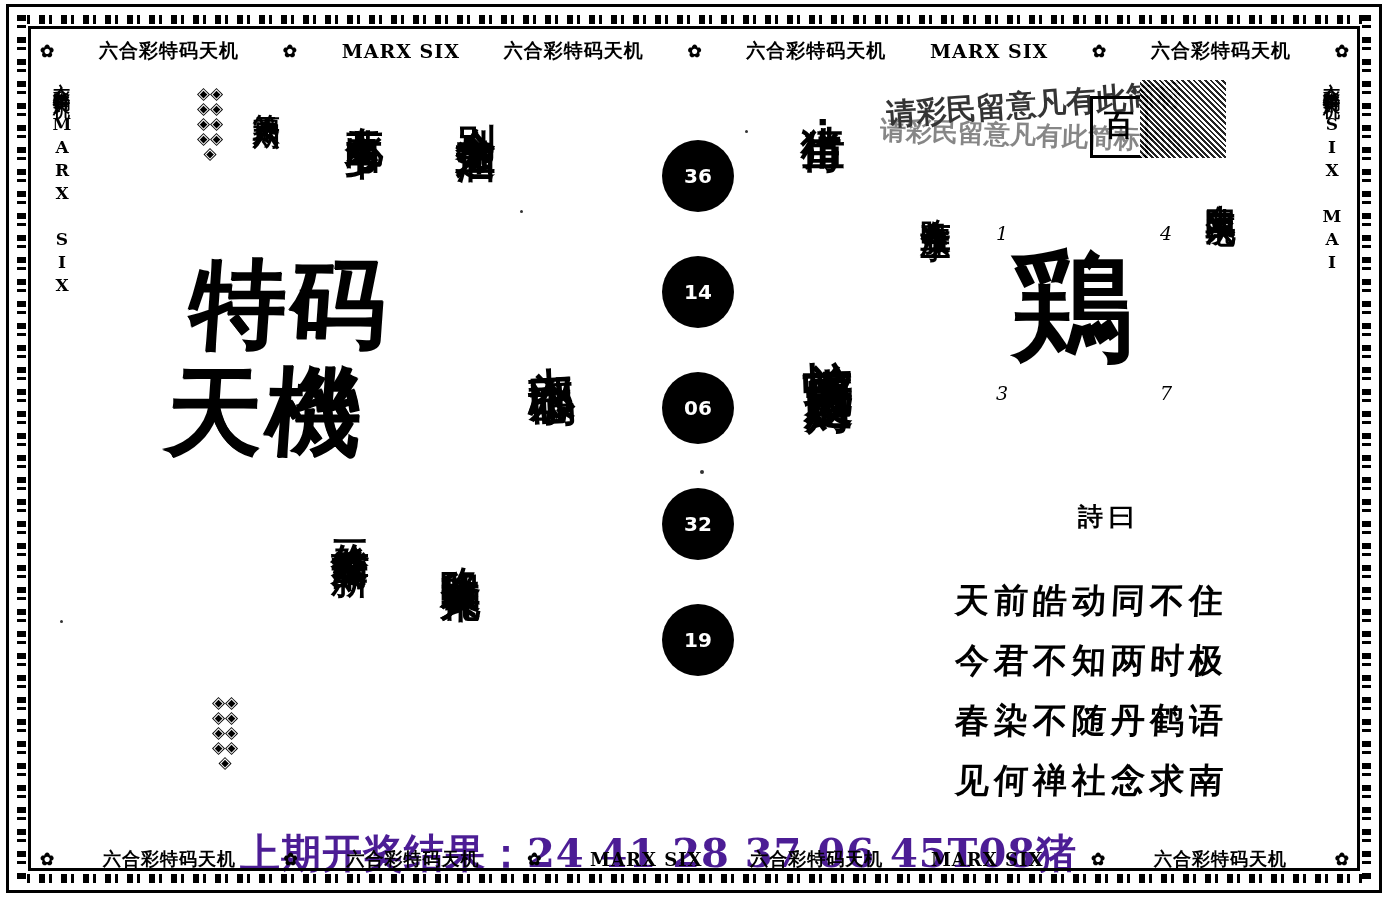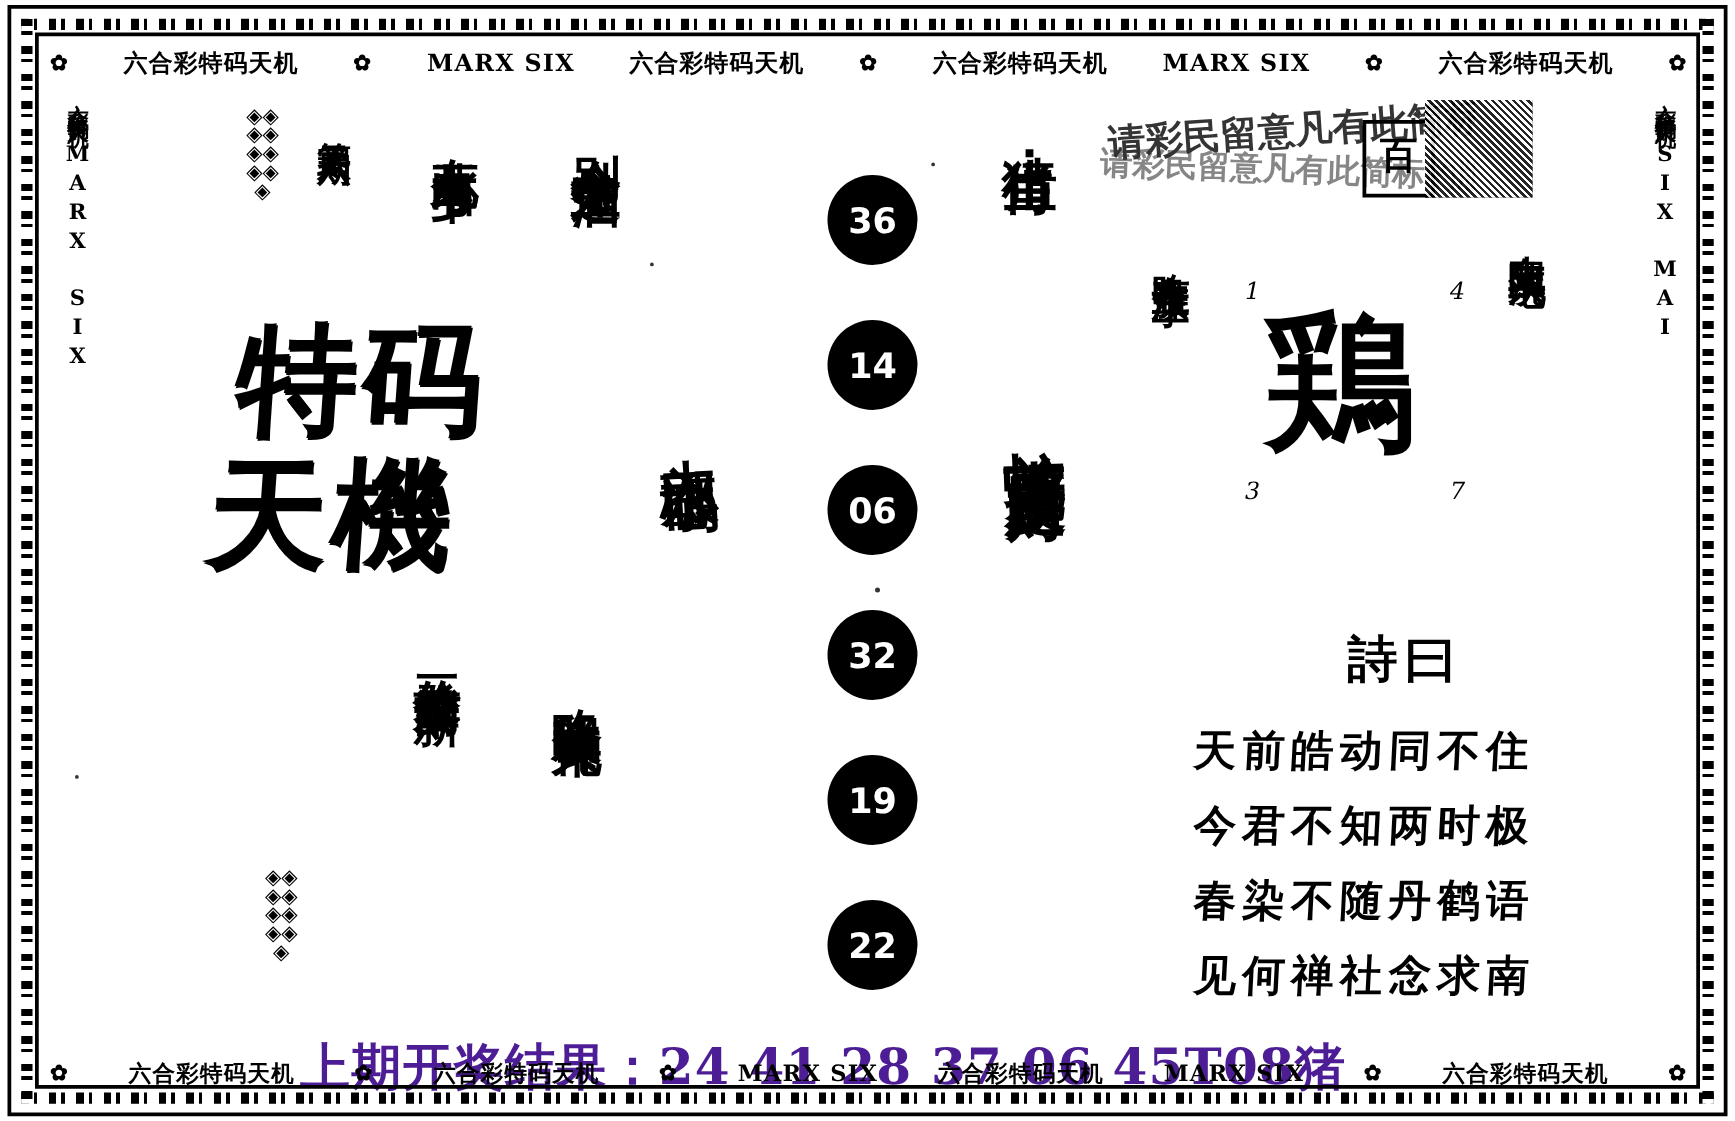--- a/index.html
+++ b/index.html
@@ -161,21 +161,21 @@
     left: 662px; top: 140px;
     width: 92px;
   }
   .ball {
     width: 72px; height: 72px;
     border-radius: 50%;
     background: #000;
     color: #fff;
     font-family: "DejaVu Sans", sans-serif;
     font-weight: bold;
-    font-size: 28px;
+    font-size: 20px;
     display: flex;
     align-items: center;
     justify-content: center;
     margin-bottom: 44px;
   }
 
   
   #riddle-head {
     left: 800px; top: 90px;
     font-size: 44px; font-weight: bold; letter-spacing: 2px;
@@ -246,21 +246,21 @@
     font-size: 30px;
     font-weight: bold;
     text-align: center;
     line-height: 52px;
     font-family: "DejaVu Serif", serif;
   }
 
   
   #shi-label {
     left: 1078px; top: 500px;
-    font-size: 40px; font-weight: bold; letter-spacing: 6px;
+    font-size: 25px; font-weight: bold; letter-spacing: 6px;
   }
 
   
   #poem-block {
     position: absolute;
     left: 955px; top: 578px;
     width: 300px;
   }
   #poem-block .line {
     font-family: "DejaVu Serif", serif;
@@ -352,21 +352,20 @@
   <div class="vtext" id="phrase-3">别今令主如过酒</div>
   <div class="vtext" id="phrase-4">略留改食神来死</div>
   <div class="vtext" id="phrase-5">内部心水碼</div>
 
   <div id="balls">
     <div class="ball">36</div>
     <div class="ball">14</div>
     <div class="ball">06</div>
     <div class="ball">32</div>
     <div class="ball">19</div>
-    <div class="ball">22</div>
   </div>
 
   <div class="vtext" id="riddle-head">猜生肖：</div>
   <div class="vtext" id="riddle-body">蛇前虎后定发财</div>
 
   <div id="smudge">
     <div class="scrawl" style="left:6px; top:2px; font-size:30px; transform:rotate(-4deg);">请彩民留意凡有此简标的版面为正版</div>
     <div class="scrawl" style="left:0px; top:44px; font-size:26px; opacity:.6; transform:rotate(2deg);">请彩民留意凡有此简标的版面为正版</div>
   </div>
   <div id="seal-2">百</div>

